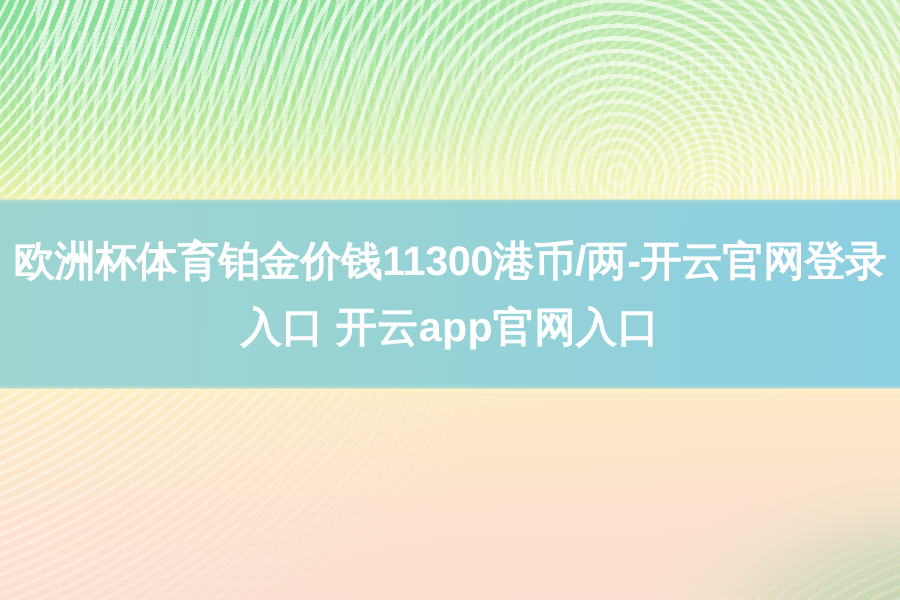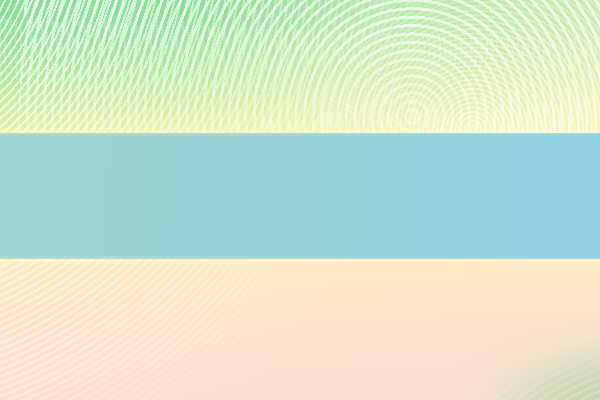--- a/index.html
+++ b/index.html
@@ -245,14 +245,18 @@
   <div class="arcs arcs-top"></div>
   <div class="arcs arcs-upper-right"></div>
   <div class="arcs arcs-mid"></div>
 
   <div class="teal-band"></div>
 
   <div class="arcs arcs-bottom"></div>
   <div class="arcs arcs-bottom2"></div>
   <div class="arcs arcs-bottom-tint"></div>
 
+  <div class="headline">
+    <div class="headline-line l1">欧洲杯体育铂金价钱11300港币/两-开云官网登录</div>
+    <div class="headline-line l2">入口 开云app官网入口</div>
+  </div>
 
 </div>
 
 </body></html>

